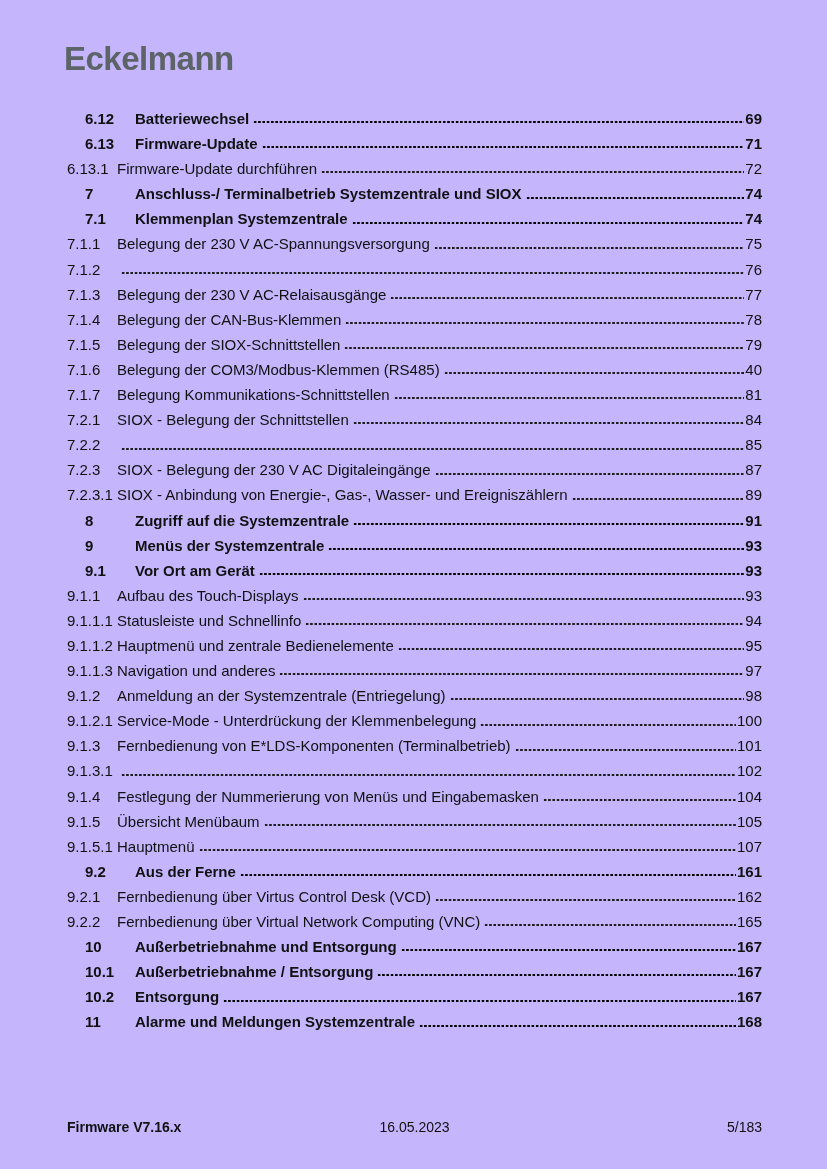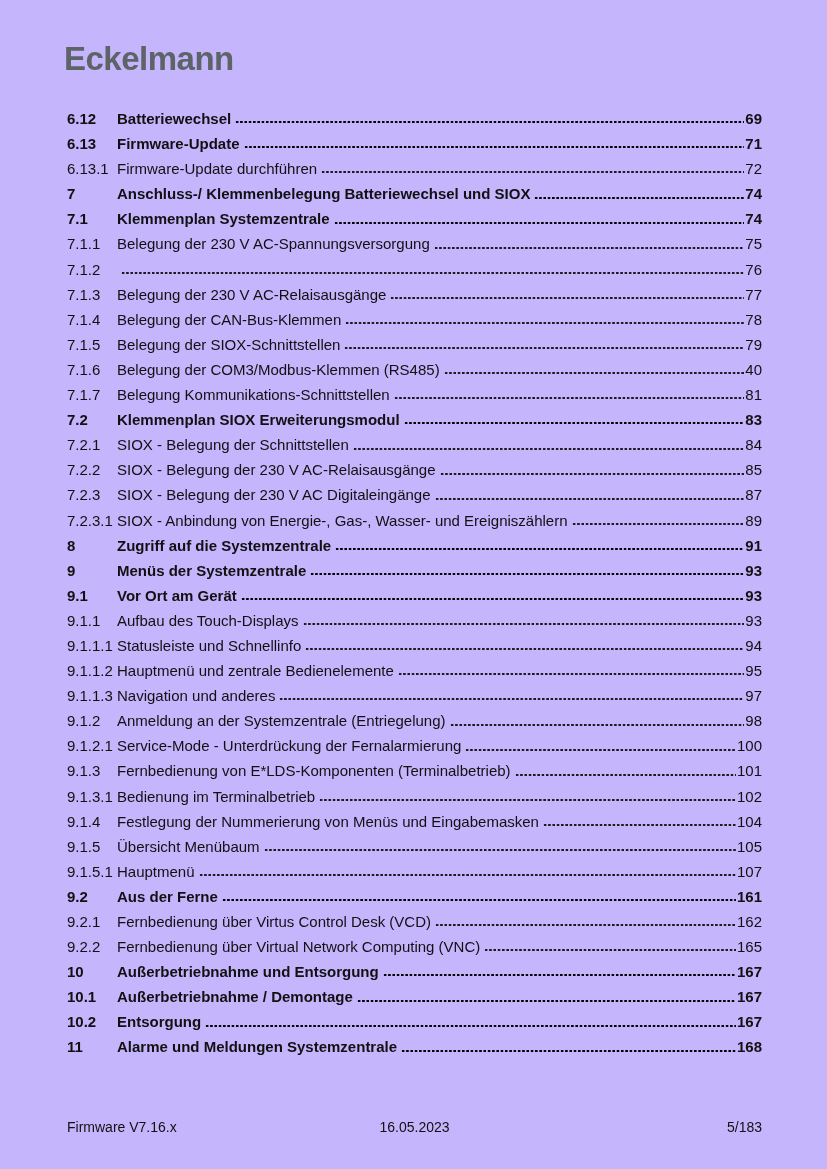--- a/index.html
+++ b/index.html
@@ -37,20 +37,21 @@
     align-items: baseline;
     height: 25.1px;
     line-height: 25.1px;
     font-size: 15px;
     font-weight: 400;
     white-space: nowrap;
     cursor: pointer;
   }
   .toc-row.bold {
     font-weight: 700;
+    margin-left: 18px;
   }
   .toc-num {
     flex: 0 0 50px;
     line-height: 25.1px;
   }
   .toc-title {
     line-height: 25.1px;
   }
   .toc-leader {
     flex: 1 1 auto;
@@ -74,20 +75,21 @@
     left: 67px;
     right: 65px;
     font-size: 14px;
     line-height: 20px;
     color: #111111;
   }
   .footer-left {
     position: absolute;
     left: 0;
     top: 0;
+    font-weight: bold;
   }
   .footer-center {
     position: absolute;
     left: 50%;
     top: 0;
     transform: translateX(-50%);
   }
   .footer-right {
     position: absolute;
     right: 0;
@@ -115,21 +117,21 @@
         <span class="toc-page">71</span>
       </div>
       <div class="toc-row">
         <span class="toc-num">6.13.1</span>
         <span class="toc-title">Firmware-Update durchführen</span>
         <span class="toc-leader"></span>
         <span class="toc-page">72</span>
       </div>
       <div class="toc-row bold">
         <span class="toc-num">7</span>
-        <span class="toc-title">Anschluss-/ Klemmenbelegung Batteriewechsel und SIOX</span>
+        <span class="toc-title">Anschluss-/ Terminalbetrieb Systemzentrale und SIOX</span>
         <span class="toc-leader"></span>
         <span class="toc-page">74</span>
       </div>
       <div class="toc-row bold">
         <span class="toc-num">7.1</span>
         <span class="toc-title">Klemmenplan Systemzentrale</span>
         <span class="toc-leader"></span>
         <span class="toc-page">74</span>
       </div>
       <div class="toc-row">
@@ -166,35 +168,28 @@
         <span class="toc-title">Belegung der COM3/Modbus-Klemmen (RS485)</span>
         <span class="toc-leader"></span>
         <span class="toc-page">40</span>
       </div>
       <div class="toc-row">
         <span class="toc-num">7.1.7</span>
         <span class="toc-title">Belegung Kommunikations-Schnittstellen</span>
         <span class="toc-leader"></span>
         <span class="toc-page">81</span>
       </div>
-      <div class="toc-row bold">
-        <span class="toc-num">7.2</span>
-        <span class="toc-title">Klemmenplan SIOX Erweiterungsmodul</span>
-        <span class="toc-leader"></span>
-        <span class="toc-page">83</span>
-      </div>
       <div class="toc-row">
         <span class="toc-num">7.2.1</span>
         <span class="toc-title">SIOX - Belegung der Schnittstellen</span>
         <span class="toc-leader"></span>
         <span class="toc-page">84</span>
       </div>
       <div class="toc-row">
         <span class="toc-num">7.2.2</span>
-        <span class="toc-title">SIOX - Belegung der 230 V AC-Relaisausgänge</span>
         <span class="toc-leader"></span>
         <span class="toc-page">85</span>
       </div>
       <div class="toc-row">
         <span class="toc-num">7.2.3</span>
         <span class="toc-title">SIOX - Belegung der 230 V AC Digitaleingänge</span>
         <span class="toc-leader"></span>
         <span class="toc-page">87</span>
       </div>
       <div class="toc-row">
@@ -246,33 +241,32 @@
         <span class="toc-page">97</span>
       </div>
       <div class="toc-row">
         <span class="toc-num">9.1.2</span>
         <span class="toc-title">Anmeldung an der Systemzentrale (Entriegelung)</span>
         <span class="toc-leader"></span>
         <span class="toc-page">98</span>
       </div>
       <div class="toc-row">
         <span class="toc-num">9.1.2.1</span>
-        <span class="toc-title">Service-Mode - Unterdrückung der Fernalarmierung</span>
+        <span class="toc-title">Service-Mode - Unterdrückung der Klemmenbelegung</span>
         <span class="toc-leader"></span>
         <span class="toc-page">100</span>
       </div>
       <div class="toc-row">
         <span class="toc-num">9.1.3</span>
         <span class="toc-title">Fernbedienung von E*LDS-Komponenten (Terminalbetrieb)</span>
         <span class="toc-leader"></span>
         <span class="toc-page">101</span>
       </div>
       <div class="toc-row">
         <span class="toc-num">9.1.3.1</span>
-        <span class="toc-title">Bedienung im Terminalbetrieb</span>
         <span class="toc-leader"></span>
         <span class="toc-page">102</span>
       </div>
       <div class="toc-row">
         <span class="toc-num">9.1.4</span>
         <span class="toc-title">Festlegung der Nummerierung von Menüs und Eingabemasken</span>
         <span class="toc-leader"></span>
         <span class="toc-page">104</span>
       </div>
       <div class="toc-row">
@@ -306,21 +300,21 @@
         <span class="toc-page">165</span>
       </div>
       <div class="toc-row bold">
         <span class="toc-num">10</span>
         <span class="toc-title">Außerbetriebnahme und Entsorgung</span>
         <span class="toc-leader"></span>
         <span class="toc-page">167</span>
       </div>
       <div class="toc-row bold">
         <span class="toc-num">10.1</span>
-        <span class="toc-title">Außerbetriebnahme / Demontage</span>
+        <span class="toc-title">Außerbetriebnahme / Entsorgung</span>
         <span class="toc-leader"></span>
         <span class="toc-page">167</span>
       </div>
       <div class="toc-row bold">
         <span class="toc-num">10.2</span>
         <span class="toc-title">Entsorgung</span>
         <span class="toc-leader"></span>
         <span class="toc-page">167</span>
       </div>
       <div class="toc-row bold">

